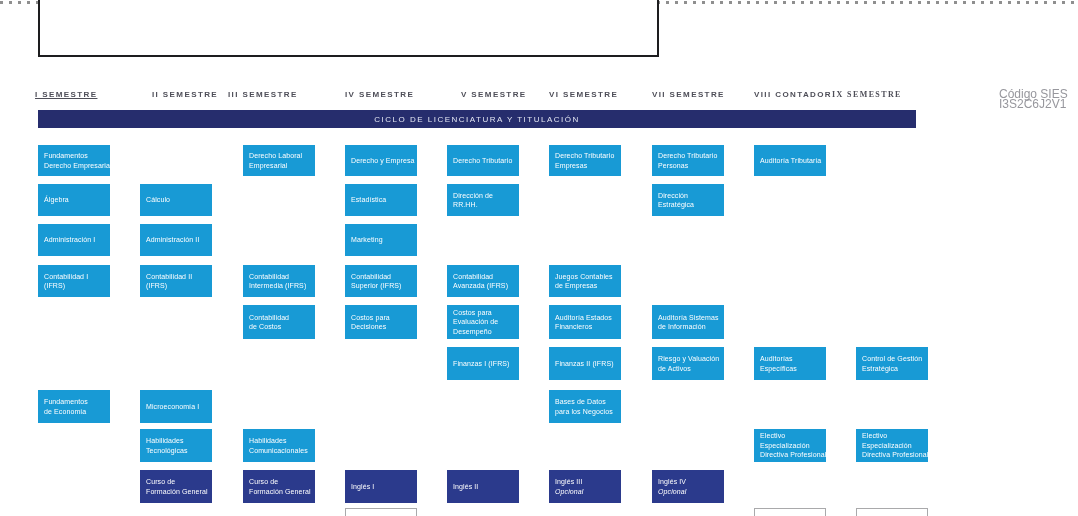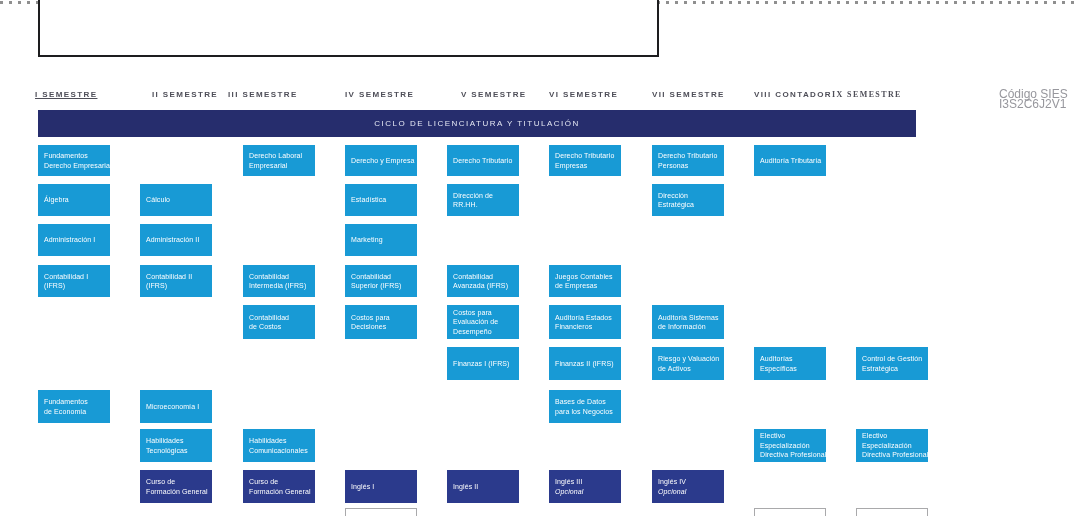--- a/index.html
+++ b/index.html
@@ -59,21 +59,21 @@
     left: 999px; top: 90px;
     font-size: 12px;
     line-height: 9.5px;
     color: #97979d;
   }
 
   
   .banner {
     position: absolute;
     left: 38px; top: 110px;
-    width: 878px; height: 27px;
+    width: 878px; height: 18px;
     background: var(--banner, #262d6d);
     color: #e4e7f3;
     font-size: 8px;
     letter-spacing: 1.5px;
     display: flex;
     align-items: center;
     justify-content: center;
     white-space: nowrap;
   }
 

